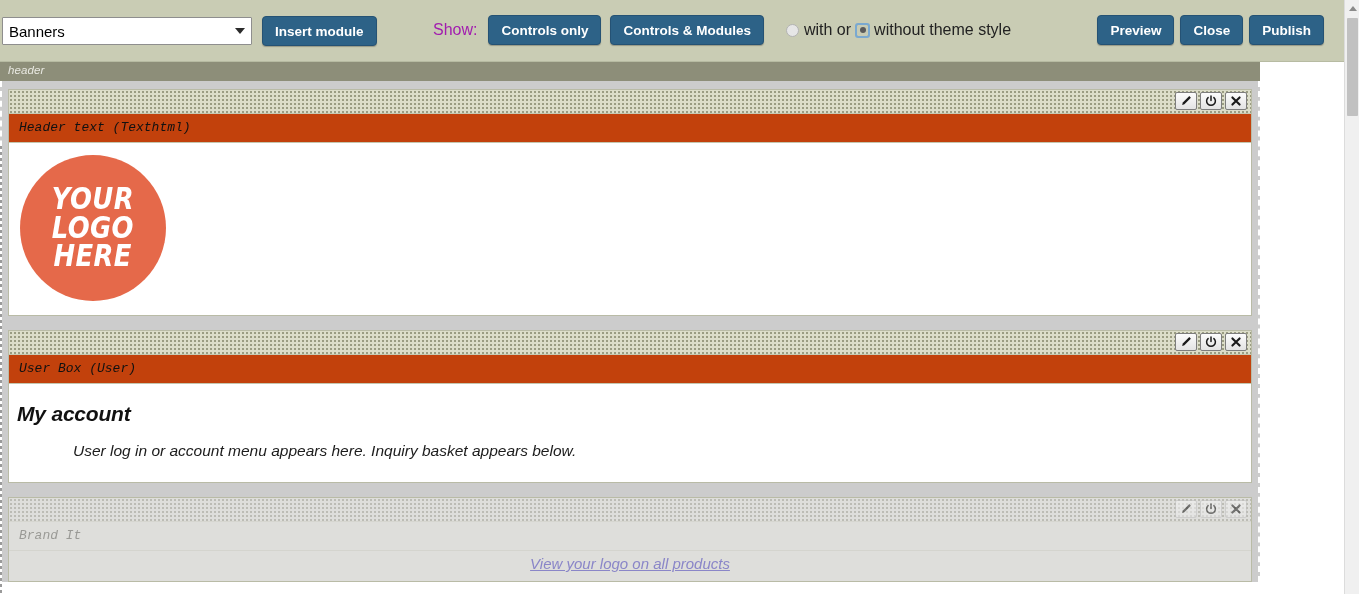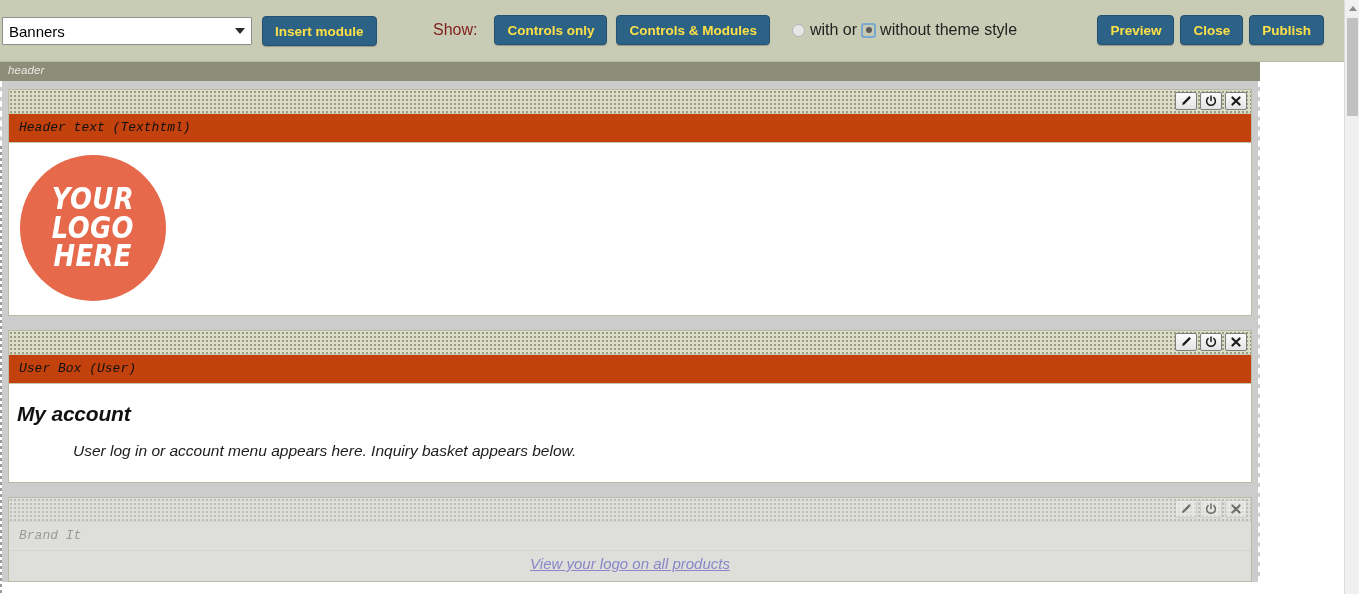--- a/index.html
+++ b/index.html
@@ -42,38 +42,38 @@
   .sel-arrow {
     width: 0; height: 0;
     border-left: 5px solid transparent;
     border-right: 5px solid transparent;
     border-top: 6px solid #2b2b2b;
     margin-left: 6px;
   }
   .btn {
     display: inline-flex; align-items: center; justify-content: center;
     background: #2d6287;
-    color: #fde047;
+    color: #ffffff;
     font-size: 13.5px;
     font-weight: bold;
     border: 1px solid #255274;
     border-radius: 4px;
     padding: 0 12px;
     height: 30px;
     cursor: pointer;
     box-shadow: 0 1px 1px rgba(0,0,0,0.25);
     white-space: nowrap;
   }
   .tb-mid {
     position: absolute; left: 433px; top: 15px;
     display: flex; align-items: center; gap: 9px;
   }
   .show-label {
-    font-size: 16px; color: #7f1d1d;
-    margin-right: 8px;
+    font-size: 16px; color: #a21caf;
+    margin-right: 2px;
   }
   .radio-group {
     display: flex; align-items: center; gap: 5px;
     margin-left: 13px;
     font-size: 16px; color: #222;
   }
   .radio {
     width: 13px; height: 13px;
     border-radius: 50%;
     background: #e6e6e6;

